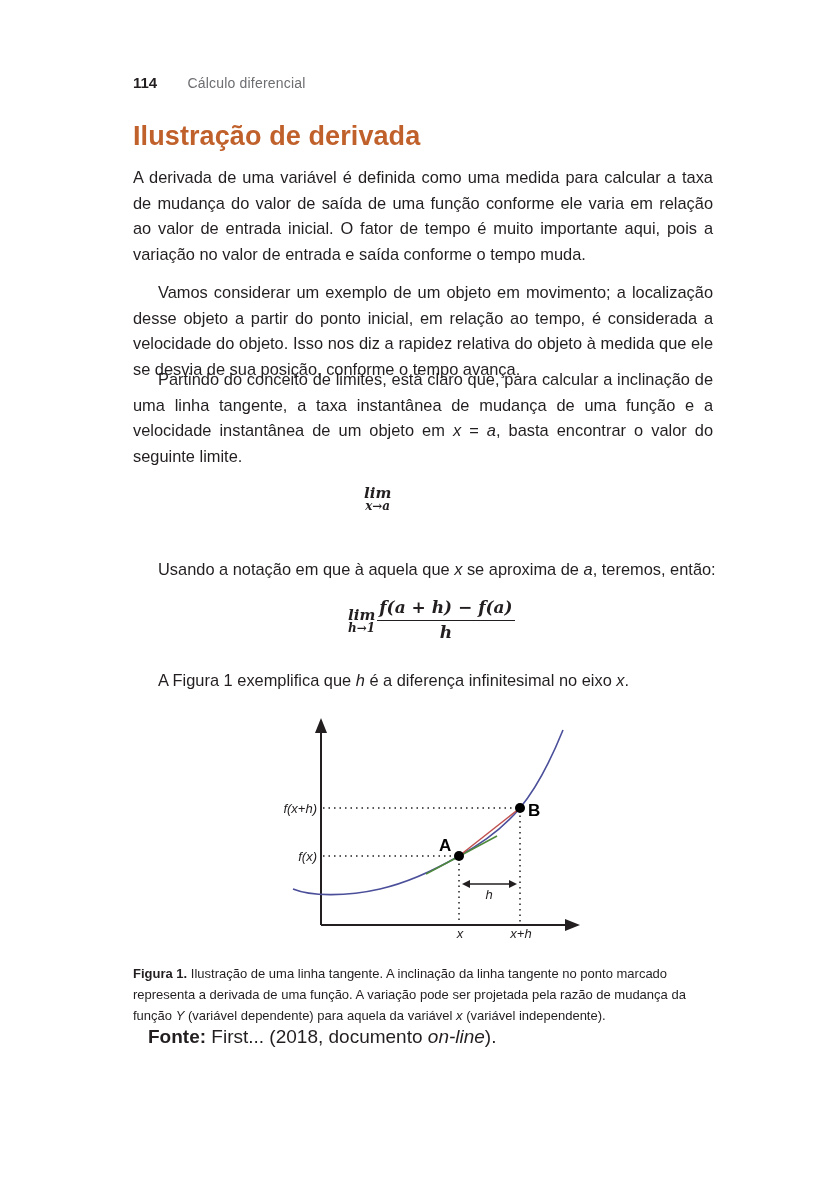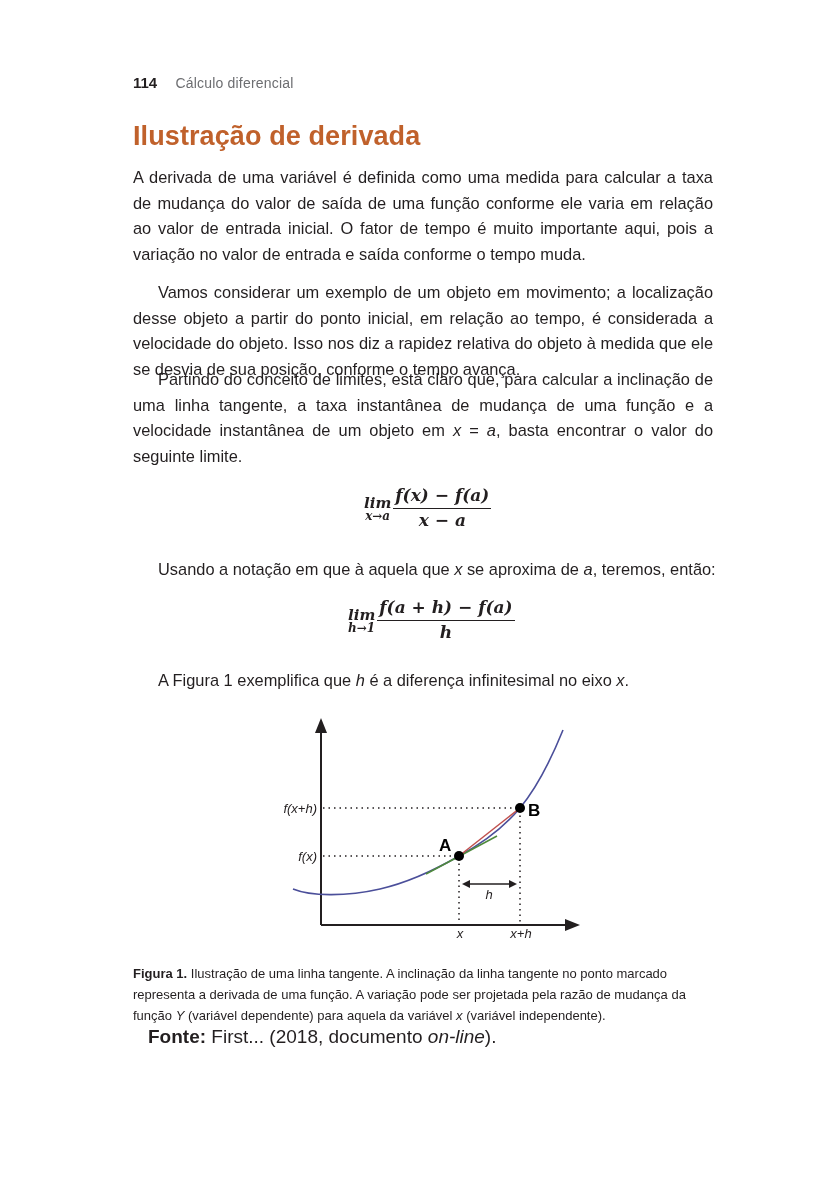--- a/index.html
+++ b/index.html
@@ -1,18 +1,18 @@
 <!DOCTYPE html>
 <html><head>
   <meta charset="utf-8">
   <style>
     html, body { margin: 0; padding: 0; background: #ffffff; }
     body { width: 827px; height: 1200px; position: relative; overflow: hidden; font-family: "Liberation Sans", sans-serif; color: #231f20; }
     .running-head { position: absolute; left: 133px; top: 73px; font-size: 15px; line-height: 20px; }
-    .running-head .page-num { font-weight: bold; color: #231f20; margin-right: 14px; }
+    .running-head .page-num { font-weight: bold; color: #231f20; margin-right: 26px; }
     .running-head .chapter { color: #6d6e71; font-size: 14px; letter-spacing: 0.2px; }
     .section-title { position: absolute; left: 133px; top: 118px; margin: 0; font-size: 27px; font-weight: bold; color: #c0612b; line-height: 36px; letter-spacing: 0.1px; }
     .body-text { position: absolute; left: 133px; width: 580px; font-size: 16.4px; line-height: 25.5px; text-align: justify; margin: 0; }
     .body-text.indent { text-indent: 25px; }
     #p1 { top: 165px; }
     #p2 { top: 280px; }
     #p3 { top: 367px; }
     #p4 { top: 557px; left: 158px; width: 560px; }
     #p5 { top: 668px; left: 158px; width: 560px; }
     .formula { position: absolute; display: flex; align-items: center; font-family: "DejaVu Serif", serif; font-style: italic; font-weight: bold; color: #231f20; }
@@ -42,24 +42,20 @@
 <h1 class="section-title">Ilustração de derivada</h1>
 
 <p class="body-text" id="p1">A derivada de uma variável é definida como uma medida para calcular a taxa de mudança do valor de saída de uma função conforme ele varia em relação ao valor de entrada inicial. O fator de tempo é muito importante aqui, pois a variação no valor de entrada e saída conforme o tempo muda.</p>
 <p class="body-text indent" id="p2">Vamos considerar um exemplo de um objeto em movimento; a localização desse objeto a partir do ponto inicial, em relação ao tempo, é considerada a velocidade do objeto. Isso nos diz a rapidez relativa do objeto à medida que ele se desvia de sua posição, conforme o tempo avança.</p>
 <p class="body-text indent" id="p3"><span>Partindo do conceito de limites, está claro que, para calcular a inclinação de uma linha tangente, a taxa instantânea de mudança de uma função e a velocidade instantânea de um objeto em </span><span class="ital">x</span><span> = </span><span class="ital">a</span><span>, basta encontrar o valor do seguinte limite.</span></p>
 
 <div class="formula" id="formula1">
   <div class="lim">
     <span class="lim-word">lim</span>
     <span class="lim-sub">x→a</span>
-  </div>
-  <div class="frac">
-    <span class="num">f(x) − f(a)</span>
-    <span class="den">x − a</span>
   </div>
 </div>
 
 <p class="body-text" id="p4"><span>Usando a notação em que à aquela que </span><span class="ital">x</span><span> se aproxima de </span><span class="ital">a</span><span>, teremos, então:</span></p>
 
 <div class="formula" id="formula2">
   <div class="lim">
     <span class="lim-word">lim</span>
     <span class="lim-sub">h→1</span>
   </div>

